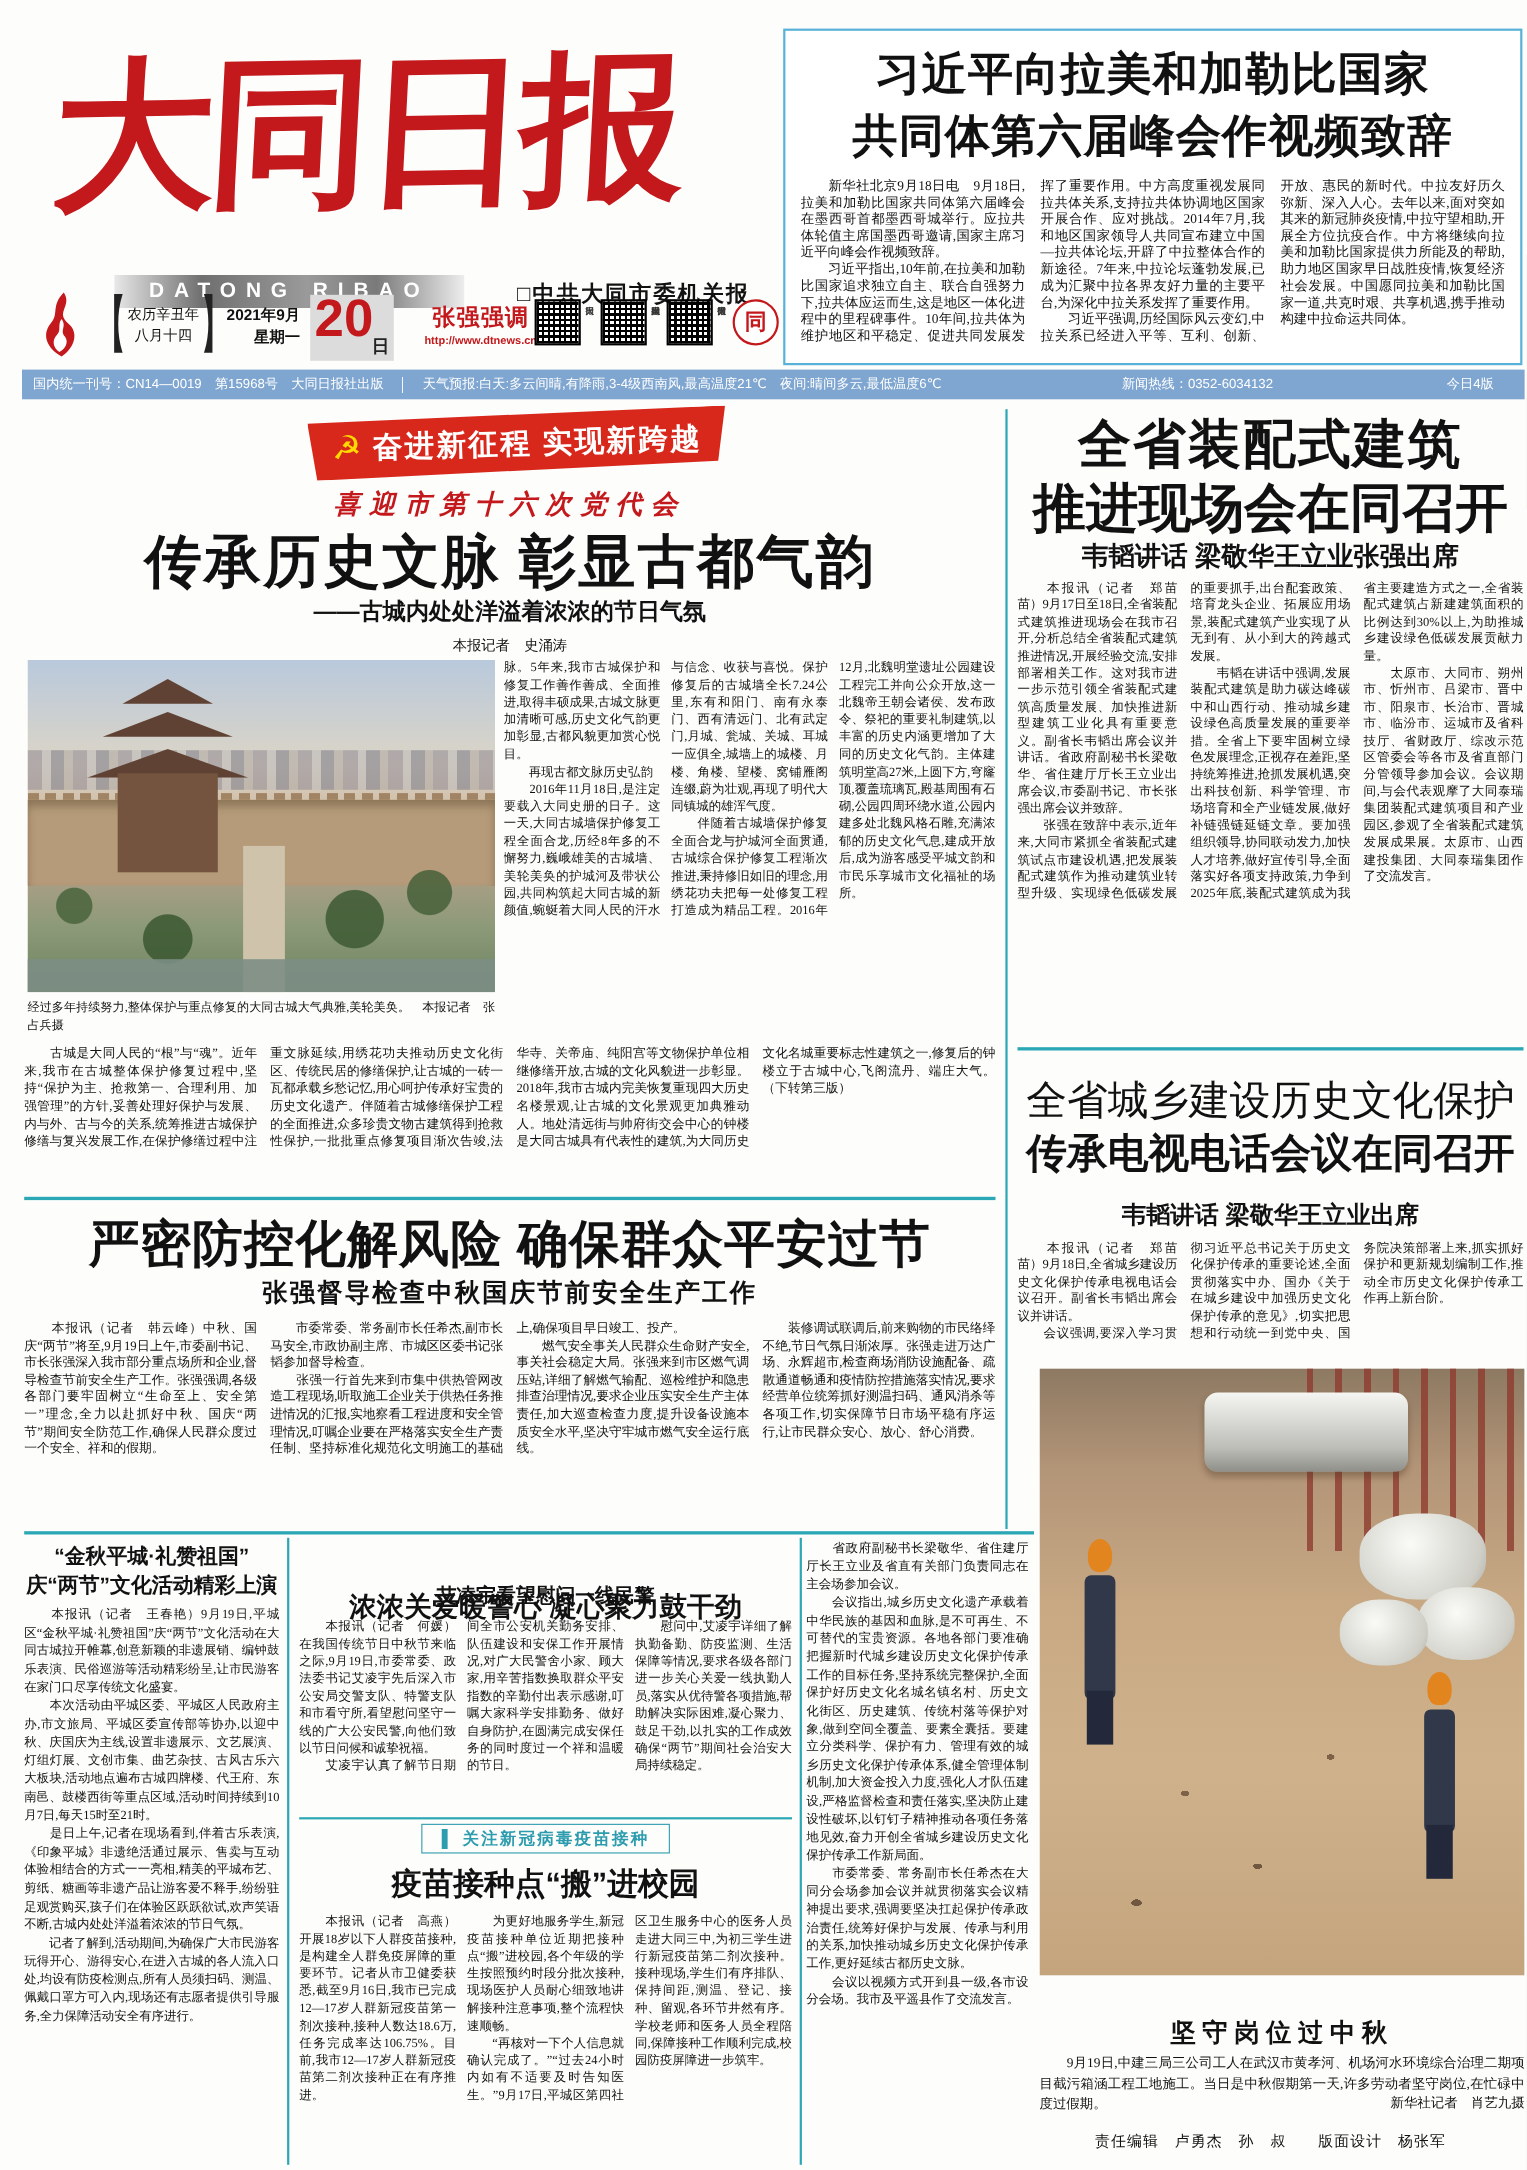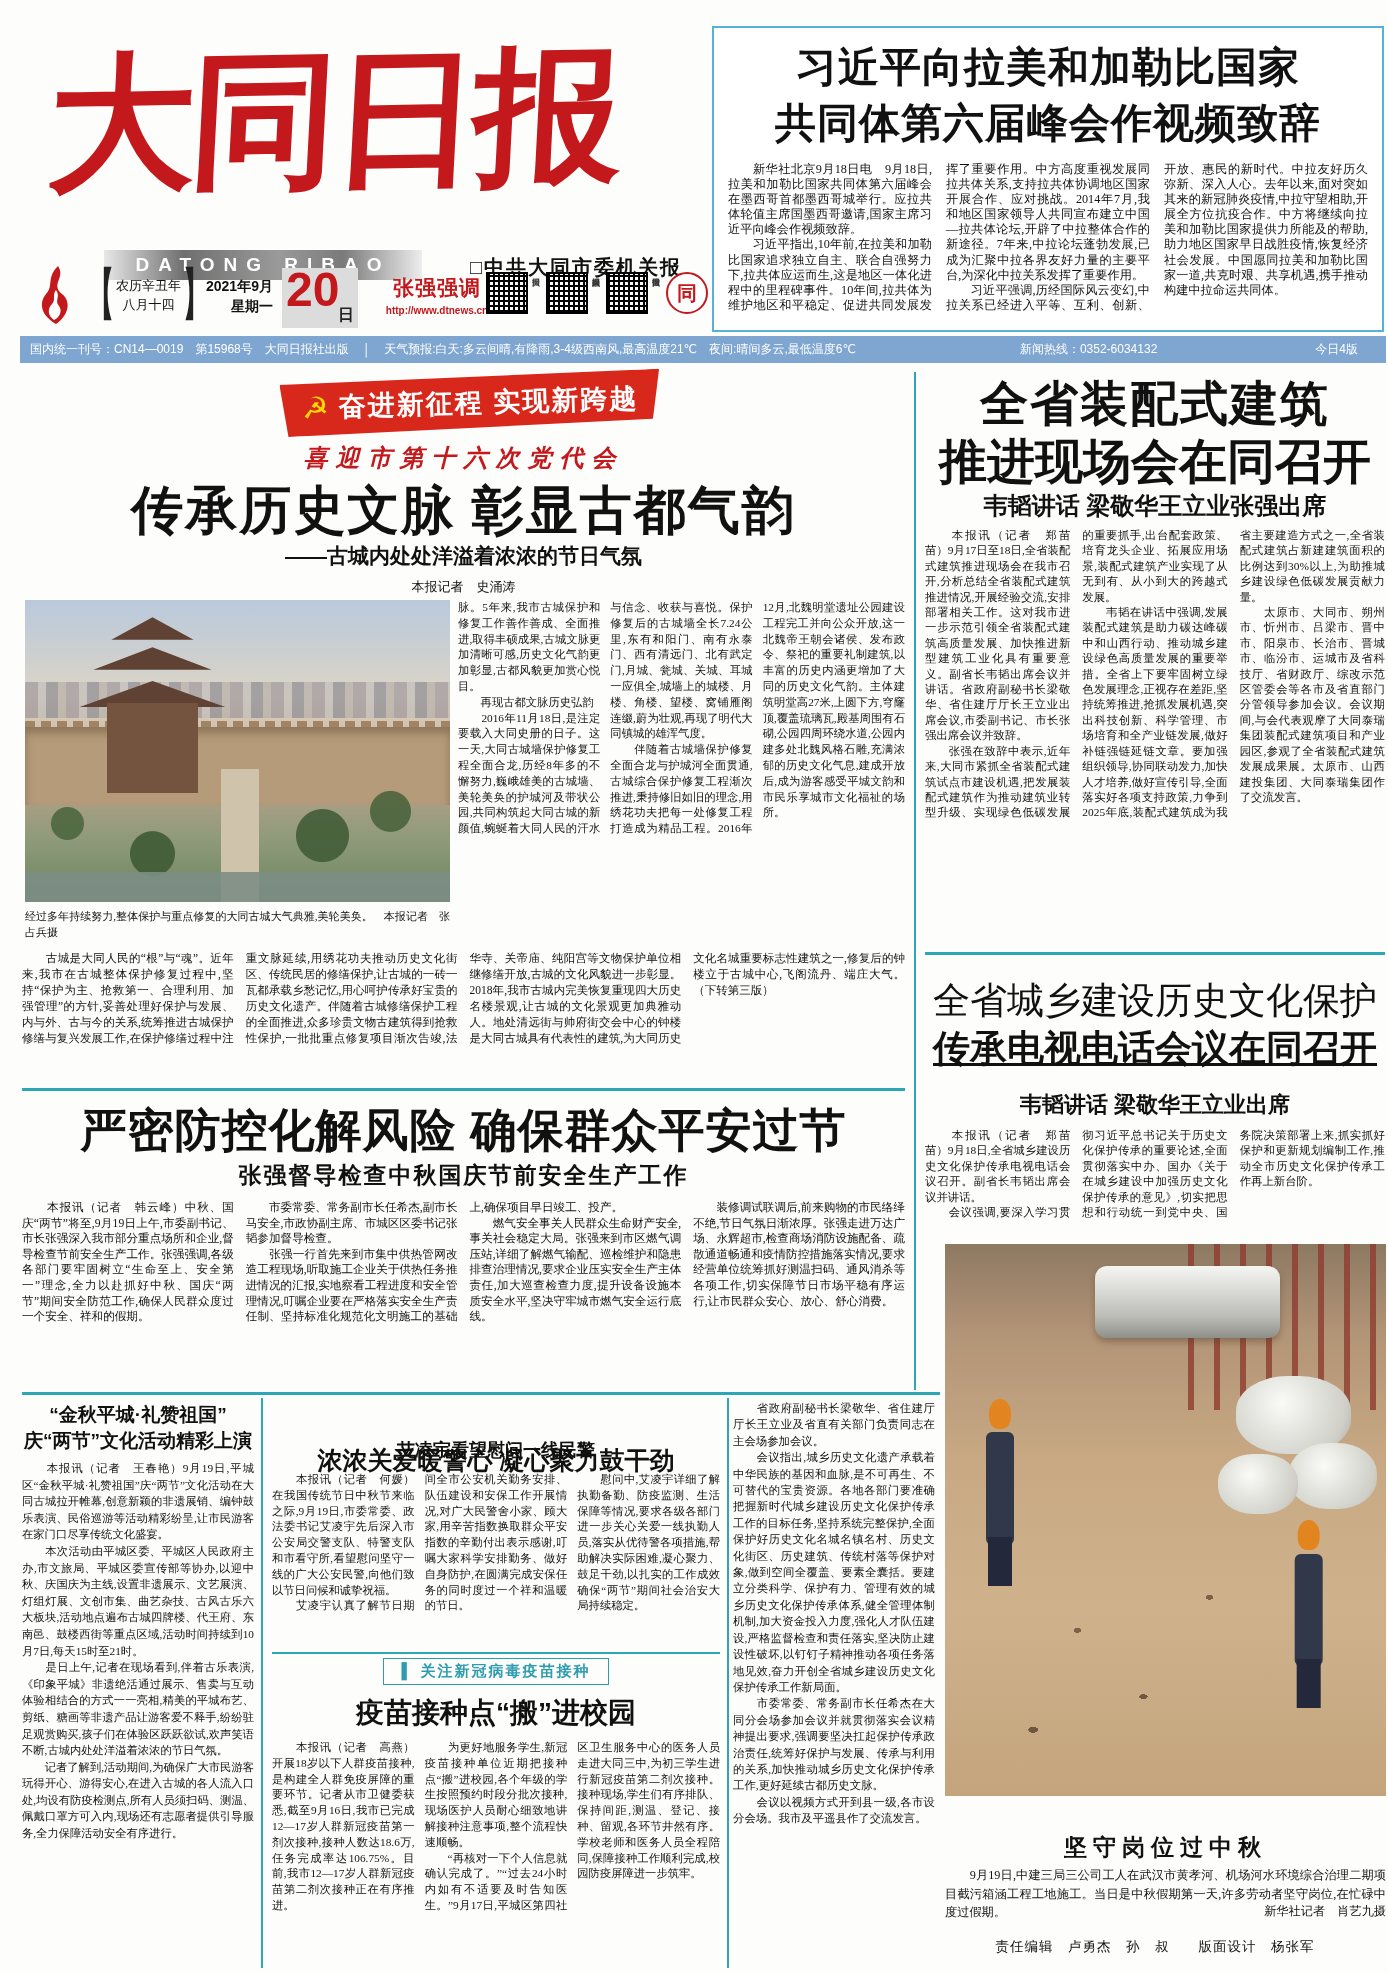--- a/index.html
+++ b/index.html
@@ -120,21 +120,21 @@
   .vac-body{left:272px;top:1740px;width:448px;height:226px;overflow:hidden;column-count:3;column-gap:10px;
     font-size:11.3px;line-height:15.8px;white-space:pre-line;}
 
   
   .asm-h1{left:925px;top:372px;width:460px;font-size:48px;font-weight:900;letter-spacing:2px;}
   .asm-h2{left:925px;top:430px;width:460px;font-size:48px;font-weight:900;letter-spacing:0px;}
   .asm-sub{left:925px;top:490px;width:460px;font-size:24px;font-weight:bold;}
   .asm-body{left:925px;top:528px;width:460px;height:416px;overflow:hidden;column-count:3;column-gap:12px;
     font-size:11.4px;line-height:15.4px;white-space:pre-line;}
   .her-h1{left:925px;top:976px;width:460px;font-size:37px;font-weight:400;}
-  .her-h2{left:925px;top:1024px;width:460px;font-size:37px;font-weight:900;text-decoration:underline;}
+  .her-h2{left:925px;top:1024px;width:460px;font-size:37px;font-weight:900;}
   .her-sub{left:925px;top:1090px;width:460px;font-size:22px;font-weight:bold;}
   .her-top{left:925px;top:1128px;width:460px;height:108px;overflow:hidden;column-count:3;column-gap:12px;
     font-size:11.4px;line-height:15.4px;white-space:pre-line;}
   .her-side{left:733px;top:1400px;width:202px;height:528px;overflow:hidden;
     font-size:11.4px;line-height:16.4px;white-space:pre-line;}
 
   
   .photo2{left:945px;top:1244px;width:441px;height:552px;overflow:hidden;}
   .p2-bg{position:absolute;inset:0;background:linear-gradient(180deg,#8d7962 0%,#b29477 16%,#c7a883 38%,#cfb28c 66%,#c3a47d 100%);}
   .p2-fence{position:absolute;left:55%;top:0;width:45%;height:30%;

